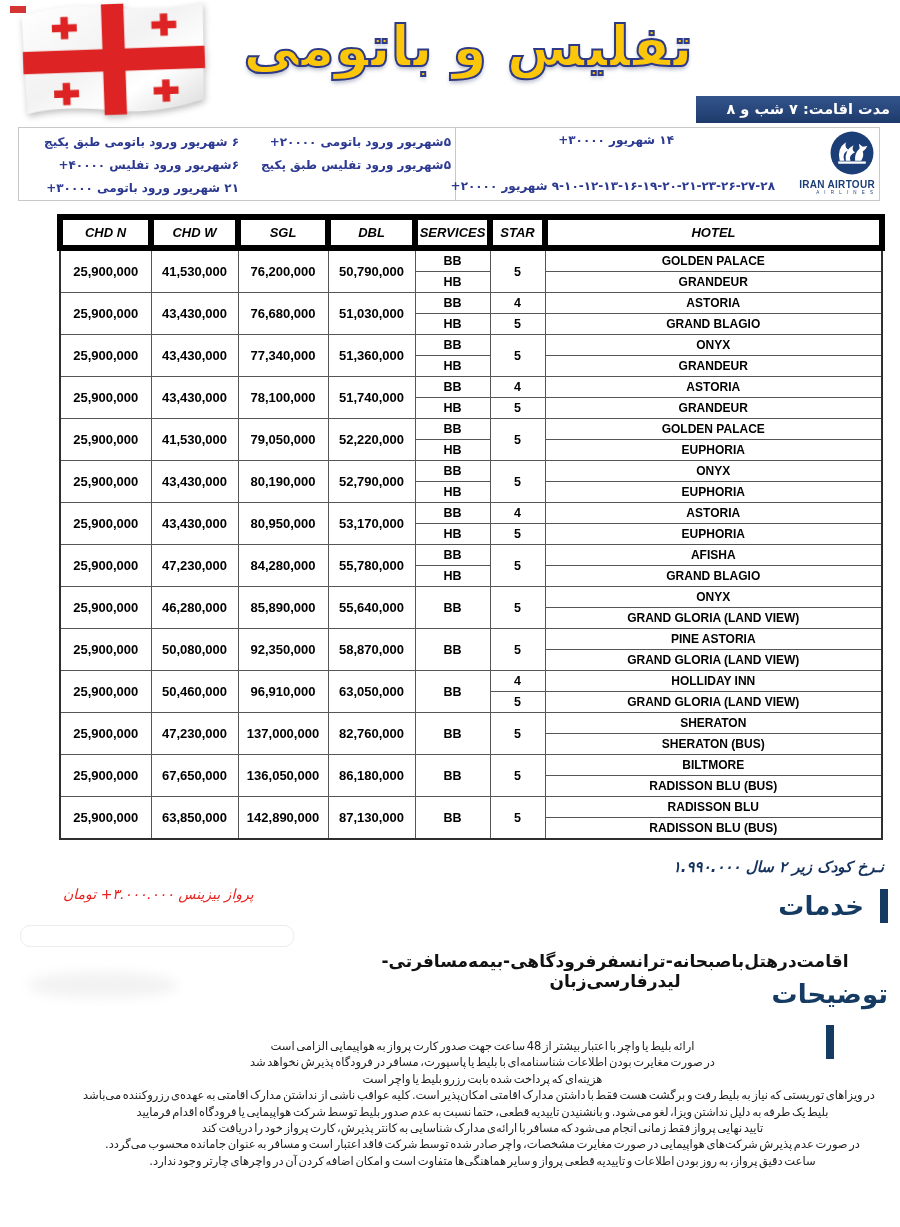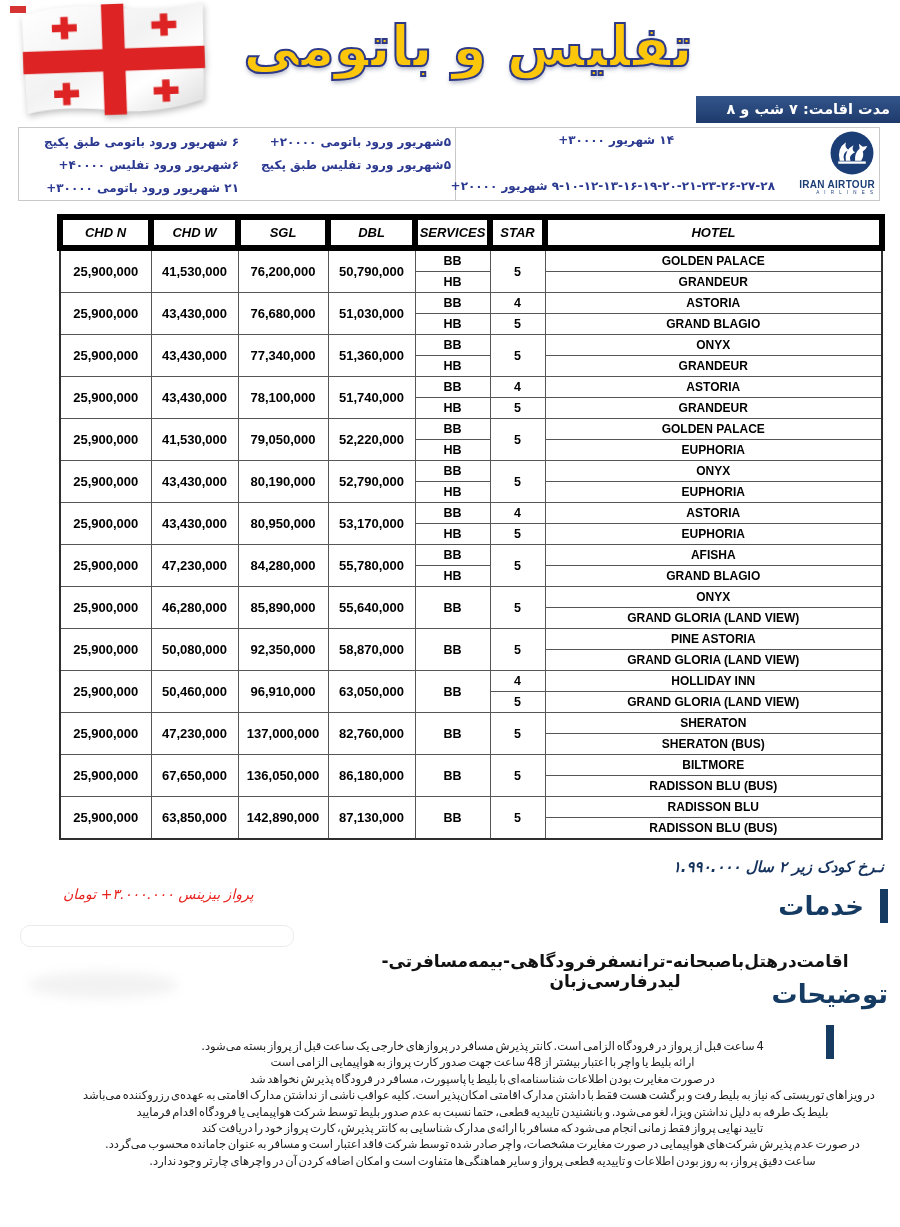--- a/index.html
+++ b/index.html
@@ -359,23 +359,23 @@
   </div>
 
   <div class="services-text">اقامت‌در‌هتل‌با‌صبحانه-ترانسفر‌فرودگاهی-بیمه‌مسافرتی-لیدر‌فارسی‌زبان</div>
 
   <div class="sec-head" id="notes-head">
     <span class="txt">توضیحات</span>
     <span class="bar"></span>
   </div>
 
   <div class="notes" id="notes">
-      <div class="note-line">4 ساعت قبل از پرواز در فرودگاه الزامی است. کانتر پذیرش مسافر در پروازهای خارجی یک ساعت قبل از پرواز بسته می‌شود.</div>
       <div class="note-line">ارائه بلیط یا واچر با اعتبار بیشتر از 48 ساعت جهت صدور کارت پرواز به هواپیمایی الزامی است</div>
       <div class="note-line">در صورت مغایرت بودن اطلاعات شناسنامه‌ای با بلیط یا پاسپورت، مسافر در فرودگاه پذیرش نخواهد شد</div>
+      <div class="note-line">هزینه‌ای که پرداخت شده بابت رزرو بلیط یا واچر است</div>
       <div class="note-line">در ویزاهای توریستی که نیاز به بلیط رفت و برگشت هست فقط با داشتن مدارک اقامتی امکان‌پذیر است. کلیه عواقب ناشی از نداشتن مدارک اقامتی به عهده‌ی رزروکننده می‌باشد</div>
       <div class="note-line">بلیط یک طرفه به دلیل نداشتن ویزا، لغو می‌شود. و بانشنیدن تاییدیه قطعی، حتما نسبت به عدم صدور بلیط توسط شرکت هواپیمایی یا فرودگاه اقدام فرمایید</div>
       <div class="note-line">تایید نهایی پرواز فقط زمانی انجام می‌شود که مسافر با ارائه‌ی مدارک شناسایی به کانتر پذیرش، کارت پرواز خود را دریافت کند</div>
       <div class="note-line">در صورت عدم پذیرش شرکت‌های هواپیمایی در صورت مغایرت مشخصات، واچر صادر شده توسط شرکت فاقد اعتبار است و مسافر به عنوان جامانده محسوب می‌گردد.</div>
       <div class="note-line">ساعت دقیق پرواز، به روز بودن اطلاعات و تاییدیه قطعی پرواز و سایر هماهنگی‌ها متفاوت است و امکان اضافه کردن آن در واچرهای چارتر وجود ندارد.</div>
     </div>
 
 </div>
 
 </body></html>

